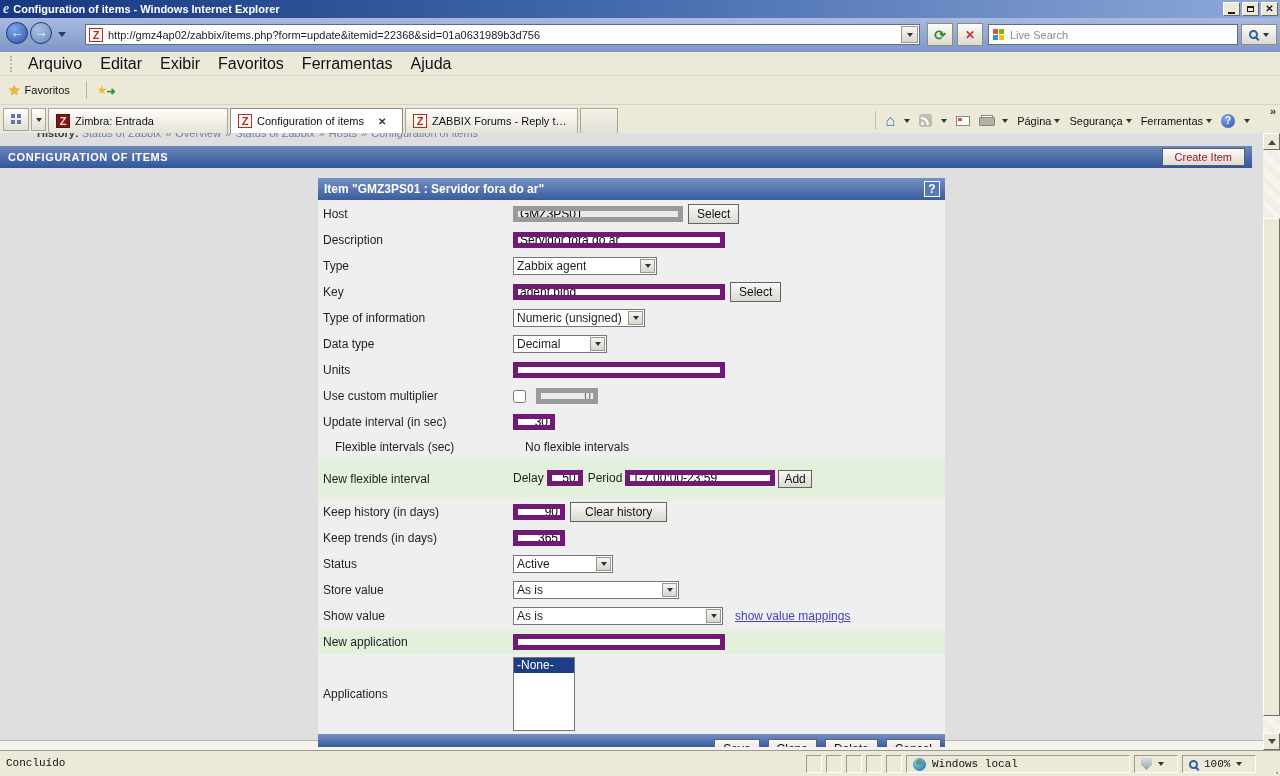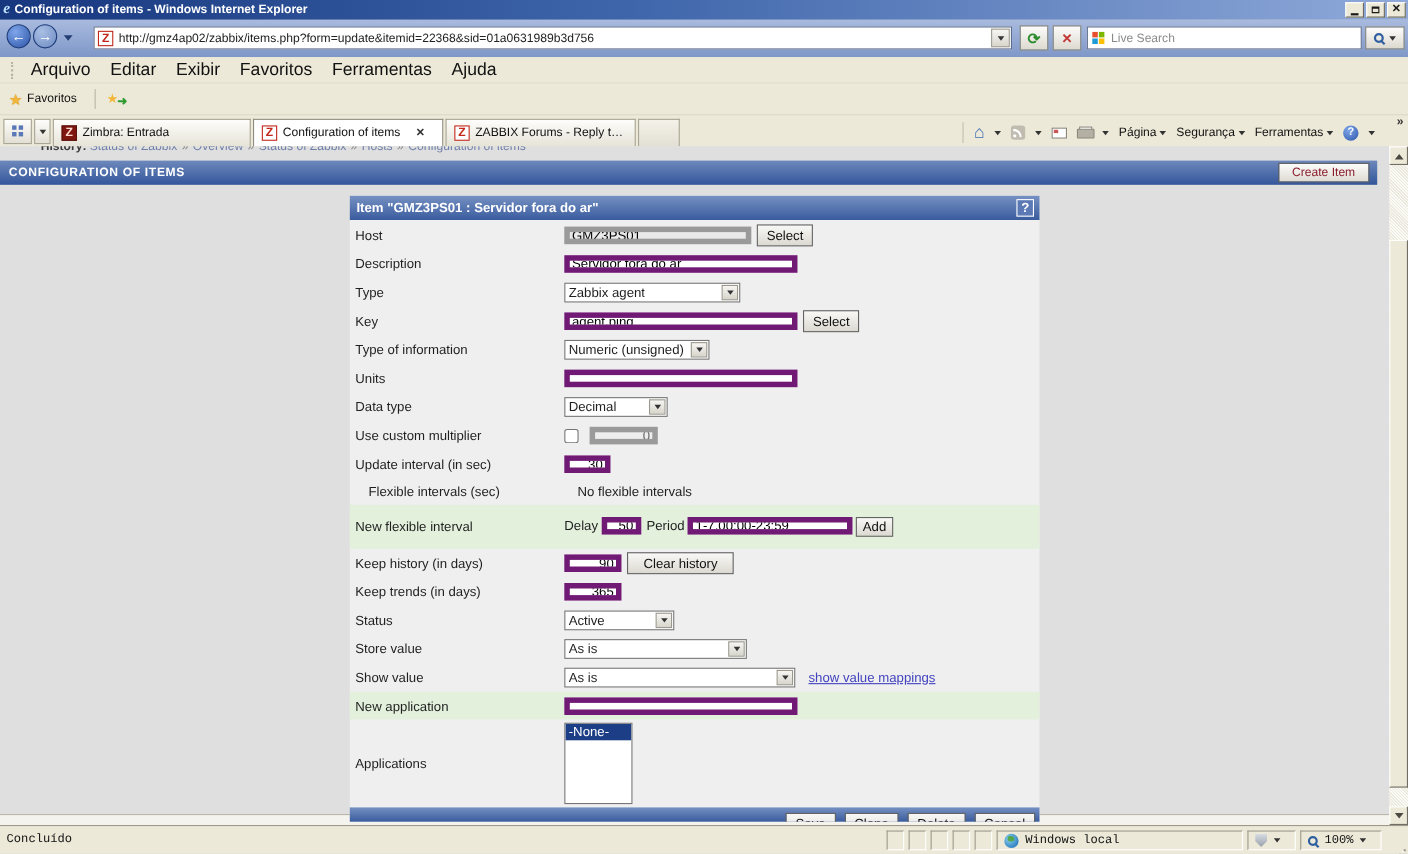--- a/index.html
+++ b/index.html
@@ -131,21 +131,21 @@
   .r-host { min-height:27px; }
   .r-flex { min-height:24px;padding-left:12px; }
   .r-nf { height:40px; align-items:center; }
   .r-napp { min-height:25px; }
   .r-apps { height:80px; }
   .ti { height:16px; border:5px solid #701a75; font:12px "Liberation Sans",sans-serif; padding:0 2px; background:#fff; }
   .num { text-align:right; }
   .ro { background:#e9e9e9; border-color:#9a9a9a; }
   .dis { background:#ededed; color:#666; border-color:#9a9a9a; }
   .w36{width:36px}.w42{width:42px}.w52{width:52px}.w62{width:62px}.w94{width:94px}.w100{width:100px}
-  .w132{width:132px}.w145{width:160px}.w150{width:150px}.w166{width:166px}.w170{width:170px}
+  .w132{width:132px}.w145{width:144px}.w150{width:150px}.w166{width:166px}.w170{width:170px}
   .w210{width:210px}.w212{width:212px}
   .btn { height:20px; background:linear-gradient(#f8f8f6,#dcd9d1); border:1px solid #636363;
     font:12px "Liberation Sans",sans-serif; padding:0 8px; color:#111; }
   .gap5 { margin-left:5px; }
   .gap10 { margin-left:10px; }
   .sel { height:18px; border:1px solid #767676; background:#fff; display:inline-flex; align-items:center;
     position:relative; font-size:12px; padding-left:3px; }
   .sel .seltext { white-space:nowrap; overflow:hidden; }
   .arrbox { position:absolute; right:1px; top:1px; bottom:1px; width:15px;
     background:linear-gradient(#f6f5f2,#d8d5cc); border:1px solid #9a988c;
@@ -369,36 +369,36 @@
         <div class="sel w132">
           <span class="seltext">Numeric (unsigned)</span>
           <span class="arrbox">
               <span class="tri"></span>
             </span>
         </div>
       </div>
     </div>
 
     <div class="frow">
-      <div class="flabel">Units</div>
-      <div class="fval">
-          <input class="ti w212" value="" style="">
-        </div>
-    </div>
-
-    <div class="frow">
       <div class="flabel">Data type</div>
       <div class="fval">
         <div class="sel w94">
           <span class="seltext">Decimal</span>
           <span class="arrbox">
               <span class="tri"></span>
             </span>
         </div>
       </div>
+    </div>
+
+    <div class="frow">
+      <div class="flabel">Units</div>
+      <div class="fval">
+          <input class="ti w212" value="" style="">
+        </div>
     </div>
 
     <div class="frow">
       <div class="flabel">Use custom multiplier</div>
       <div class="fval">
         <input type="checkbox" class="cb" style="">
         <input class="ti w62 num dis gap10" disabled="" value="0" style="">
       </div>
     </div>
 

